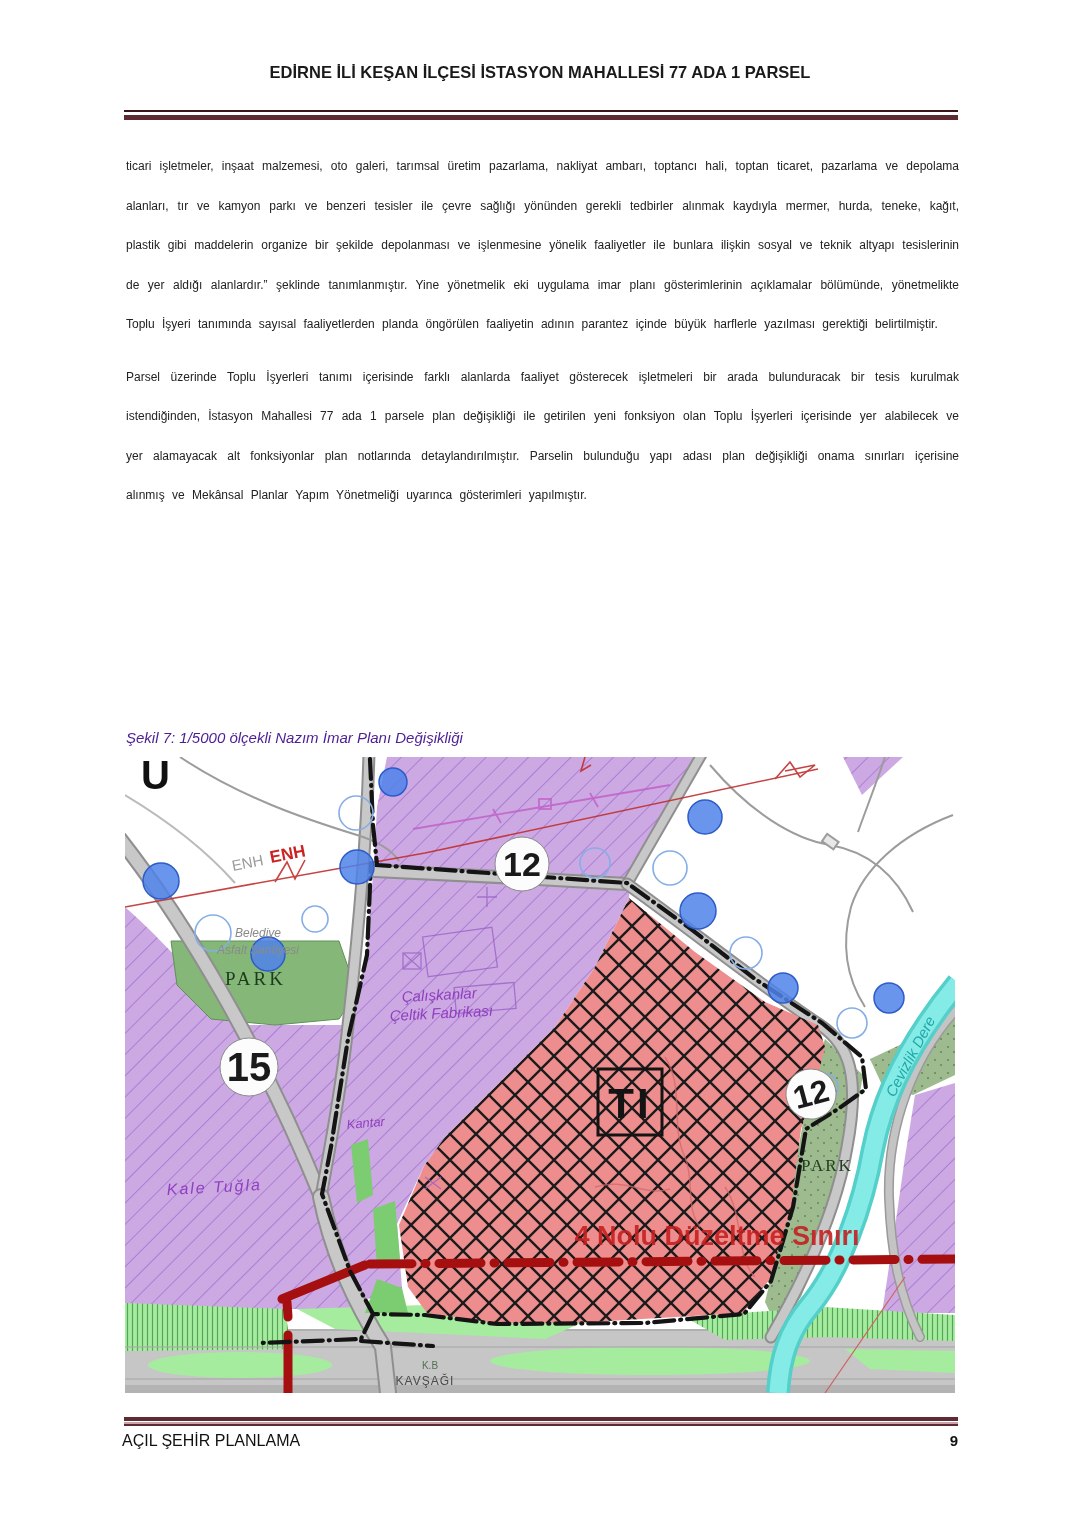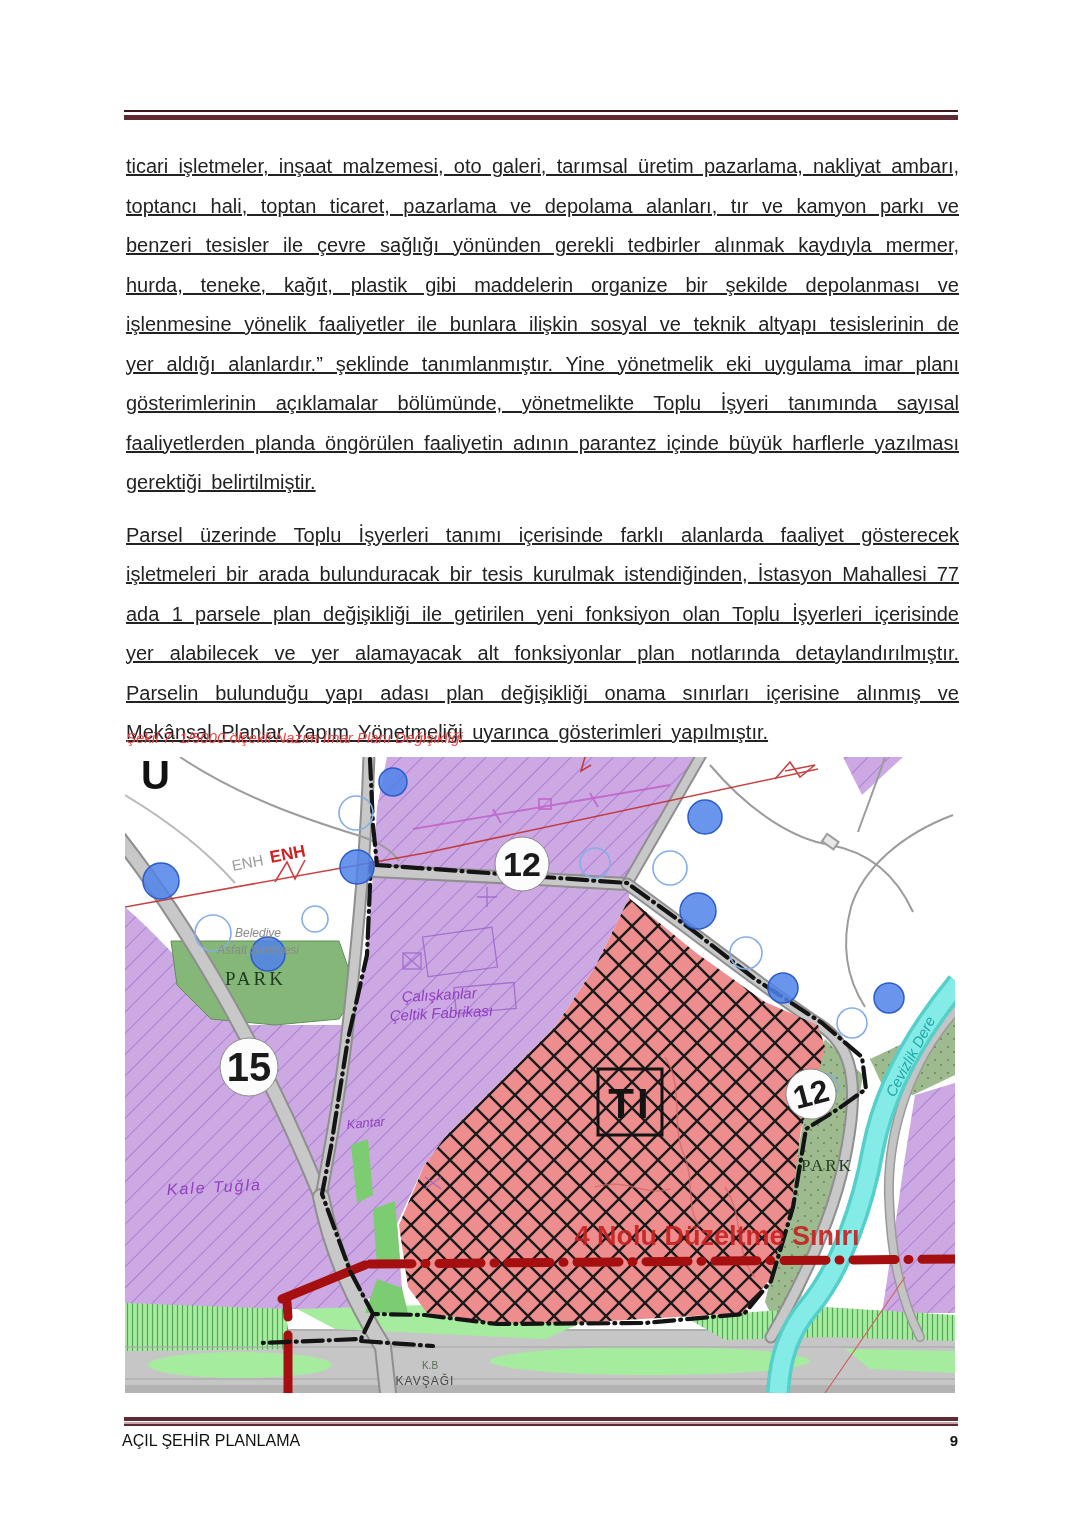--- a/index.html
+++ b/index.html
@@ -8,43 +8,44 @@
     background:#ffffff;overflow:hidden;
     font-family:"Liberation Sans",sans-serif;color:#1d1d1d;
   }
   .hdr{position:absolute;top:60px;left:0;right:0;text-align:center;
        font-weight:bold;font-size:16.5px;line-height:25px;color:#1a1a1a;}
   .rule{position:absolute;left:124px;width:834px;}
   .hdr-rule-thin{top:110px;height:2px;background:#3b171b;}
   .hdr-rule-thick{top:115px;height:5px;background:#5e2b33;}
   .body-text{position:absolute;top:147px;left:126px;width:833px;}
   .body-text p{
-    margin:0 0 13px 0;font-size:20px;line-height:39.5px;
-    text-align:justify;word-spacing:4px;color:#222;text-decoration:underline;
+    margin:0 0 13px 0;font-size:12px;line-height:39.5px;
+    text-align:justify;word-spacing:4px;color:#222;
   }
   .caption{position:absolute;top:729px;left:126px;font-style:italic;
-           font-size:15px;color:#ef4444;}
+           font-size:15px;color:#4c1d95;}
   .map-wrap{position:absolute;top:757px;left:125px;width:830px;height:636px;
             overflow:hidden;background:#fff;}
   .ftr-rule-a{top:1417px;height:4px;background:#5e2b33;}
   .ftr-rule-b{top:1422px;height:2px;background:#c9a3a7;}
   .ftr-rule-c{top:1424px;height:2px;background:#5e2b33;}
   .ftr-left{position:absolute;top:1432px;left:122px;font-weight:normal;
             font-size:16px;color:#111;}
   .ftr-right{position:absolute;top:1432px;left:124px;width:834px;text-align:right;
              font-weight:bold;font-size:15px;color:#111;}
   svg{font-family:"Liberation Sans",sans-serif;}
   .serif{font-family:"Liberation Serif",serif;}
 </style>
 </head>
 <body>
 
 <div class="page">
 
   <div class="hdr">
+    <div>EDİRNE İLİ KEŞAN İLÇESİ İSTASYON MAHALLESİ 77 ADA 1 PARSEL</div>
   </div>
   <div class="rule hdr-rule-thin"></div>
   <div class="rule hdr-rule-thick"></div>
 
   <div class="body-text">
     <p>ticari işletmeler, inşaat malzemesi, oto galeri, tarımsal üretim pazarlama, nakliyat ambarı, toptancı hali, toptan ticaret, pazarlama ve depolama alanları, tır ve kamyon parkı ve benzeri tesisler ile çevre sağlığı yönünden gerekli tedbirler alınmak kaydıyla mermer, hurda, teneke, kağıt, plastik gibi maddelerin organize bir şekilde depolanması ve işlenmesine yönelik faaliyetler ile bunlara ilişkin sosyal ve teknik altyapı tesislerinin de yer aldığı alanlardır.” şeklinde tanımlanmıştır. Yine yönetmelik eki uygulama imar planı gösterimlerinin açıklamalar bölümünde, yönetmelikte Toplu İşyeri tanımında sayısal faaliyetlerden planda öngörülen faaliyetin adının parantez içinde büyük harflerle yazılması gerektiği belirtilmiştir.</p>
     <p>Parsel üzerinde Toplu İşyerleri tanımı içerisinde farklı alanlarda faaliyet gösterecek işletmeleri bir arada bulunduracak bir tesis kurulmak istendiğinden, İstasyon Mahallesi 77 ada 1 parsele plan değişikliği ile getirilen yeni fonksiyon olan Toplu İşyerleri içerisinde yer alabilecek ve yer alamayacak alt fonksiyonlar plan notlarında detaylandırılmıştır. Parselin bulunduğu yapı adası plan değişikliği onama sınırları içerisine alınmış ve Mekânsal Planlar Yapım Yönetmeliği uyarınca gösterimleri yapılmıştır.</p>
   </div>
 
   <div class="caption">Şekil 7: 1/5000 ölçekli Nazım İmar Planı Değişikliği</div>

